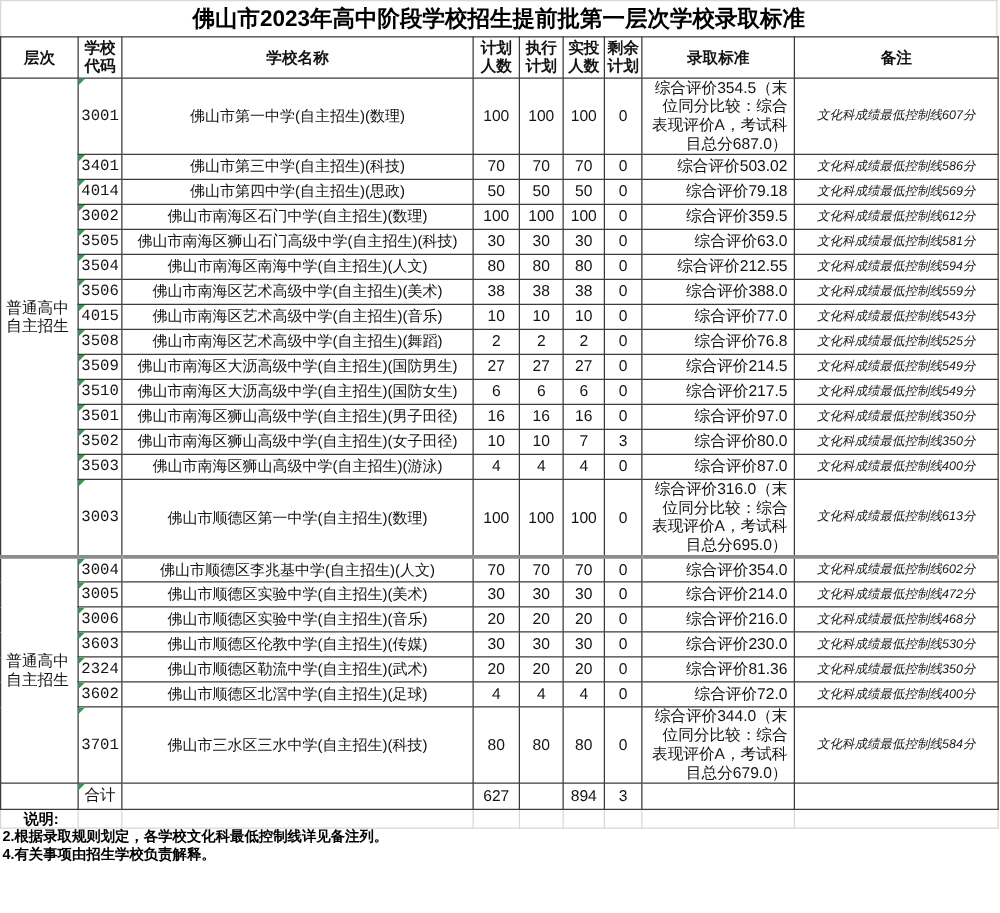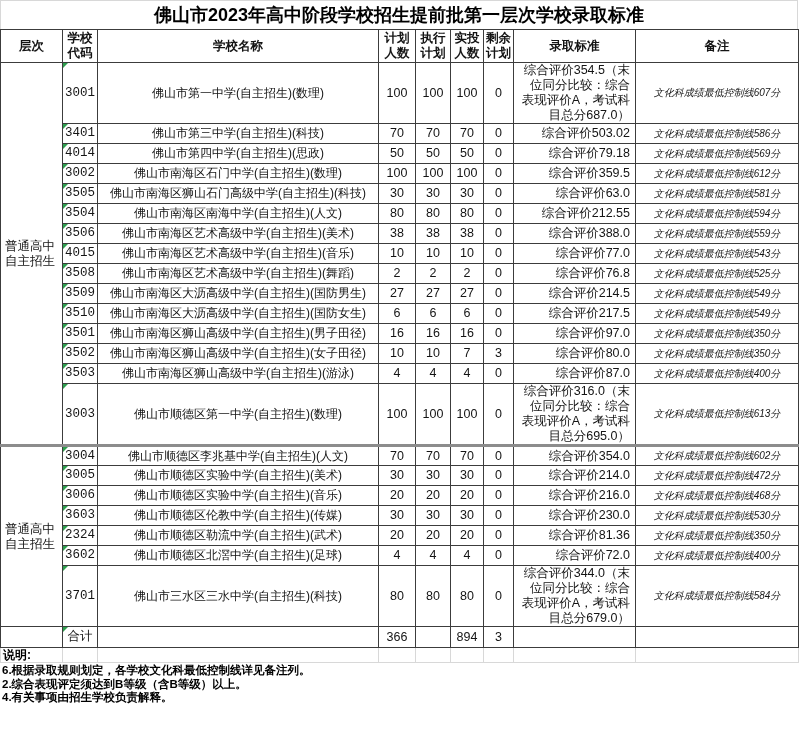--- a/index.html
+++ b/index.html
@@ -51,21 +51,21 @@
   tr.total-row{height:21px;}
   tr.total-row .total-label{text-align:center;padding-left:2px;}
   tfoot tr.ghost{height:15px;}
   tfoot tr.ghost td{
     border:1px solid var(--border-light);
     border-top:1px solid var(--border-dark);
     padding:0;
   }
   .notes-heading{
     font-size:12px;font-weight:bold;color:#000;
-    padding-left:2px;white-space:nowrap;display:block;
+    padding-left:18px;white-space:nowrap;display:block;
   }
   .notes{
     width:798px;padding:1px 0 0 2px;
   }
   .note-line{
     font-size:11.5px;font-weight:bold;line-height:13.5px;color:#000;
     white-space:nowrap;
   }
 </style>
 </head>
@@ -320,21 +320,21 @@
           <td class="col-exec">80</td>
           <td class="col-actual">80</td>
           <td class="col-remain">0</td>
           <td class="col-standard">综合评价344.0（末位同分比较：综合表现评价A，考试科目总分679.0）</td>
           <td class="col-note">文化科成绩最低控制线584分</td>
         </tr>
         <tr class="total-row">
           <td></td>
           <td class="col-code code-cell total-label">合计</td>
           <td class="col-name"></td>
-          <td class="col-plan">366</td>
+          <td class="col-plan">627</td>
           <td class="col-exec"></td>
           <td class="col-actual">894</td>
           <td class="col-remain">3</td>
           <td class="col-standard"></td>
           <td class="col-note"></td>
         </tr>
       </tbody>
     <tfoot>
       <tr class="ghost">
         <td>
@@ -346,18 +346,17 @@
         <td></td>
         <td></td>
         <td></td>
         <td></td>
         <td></td>
       </tr>
     </tfoot>
   </table>
 
   <div class="notes">
-    <div class="note-line">6.根据录取规则划定，各学校文化科最低控制线详见备注列。</div>
-    <div class="note-line">2.综合表现评定须达到B等级（含B等级）以上。</div>
+    <div class="note-line">2.根据录取规则划定，各学校文化科最低控制线详见备注列。</div>
     <div class="note-line">4.有关事项由招生学校负责解释。</div>
   </div>
 
 </div>
 
 </body></html>

